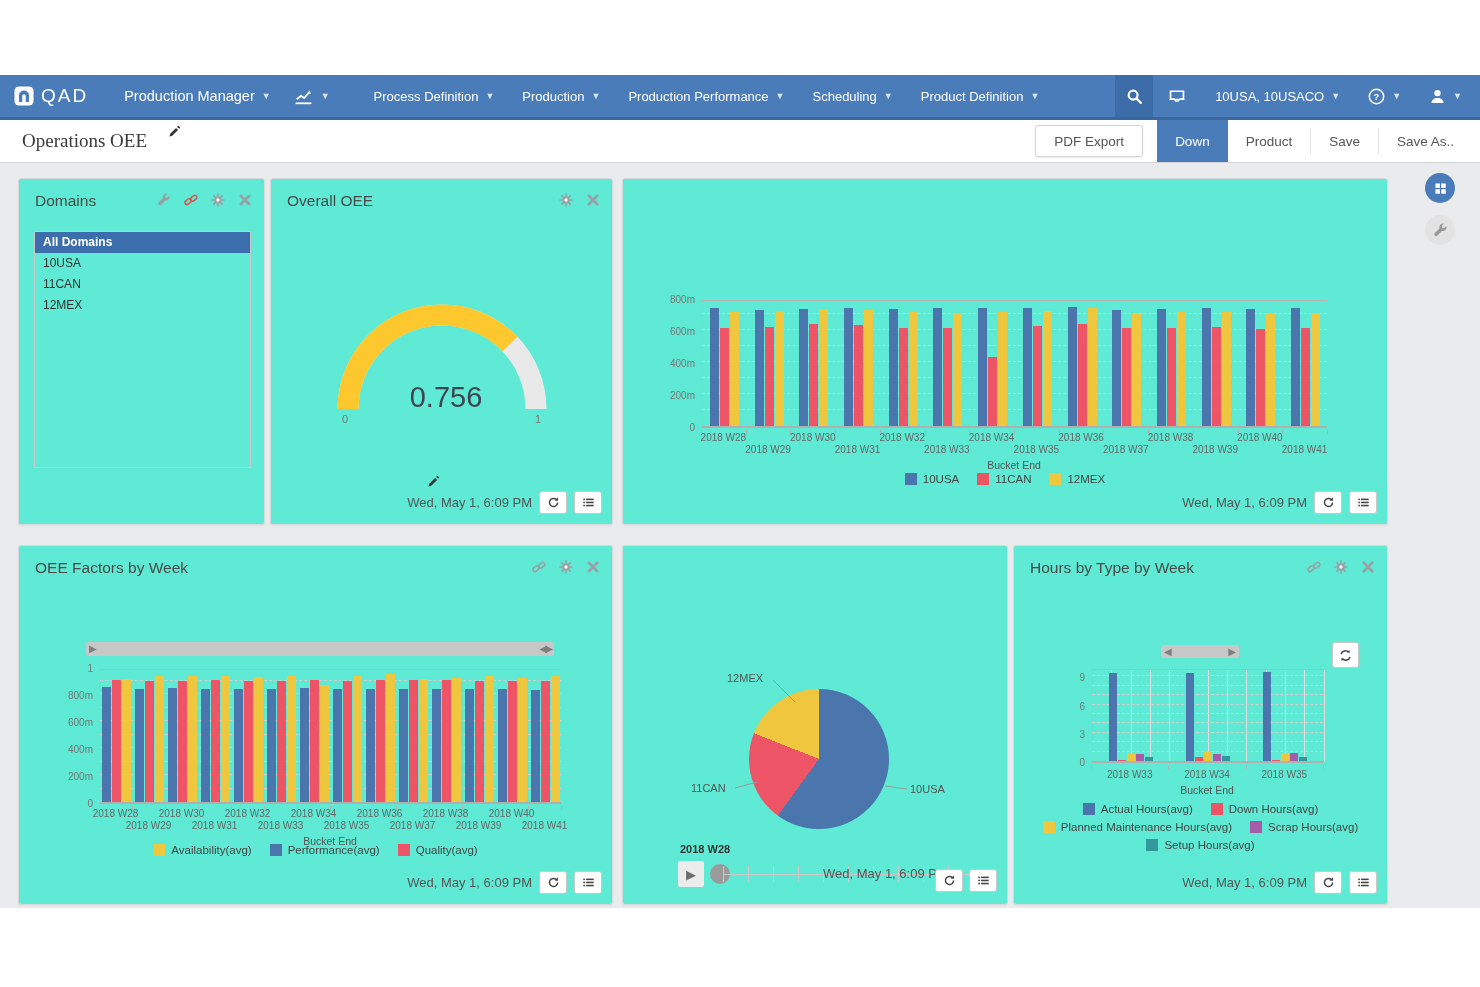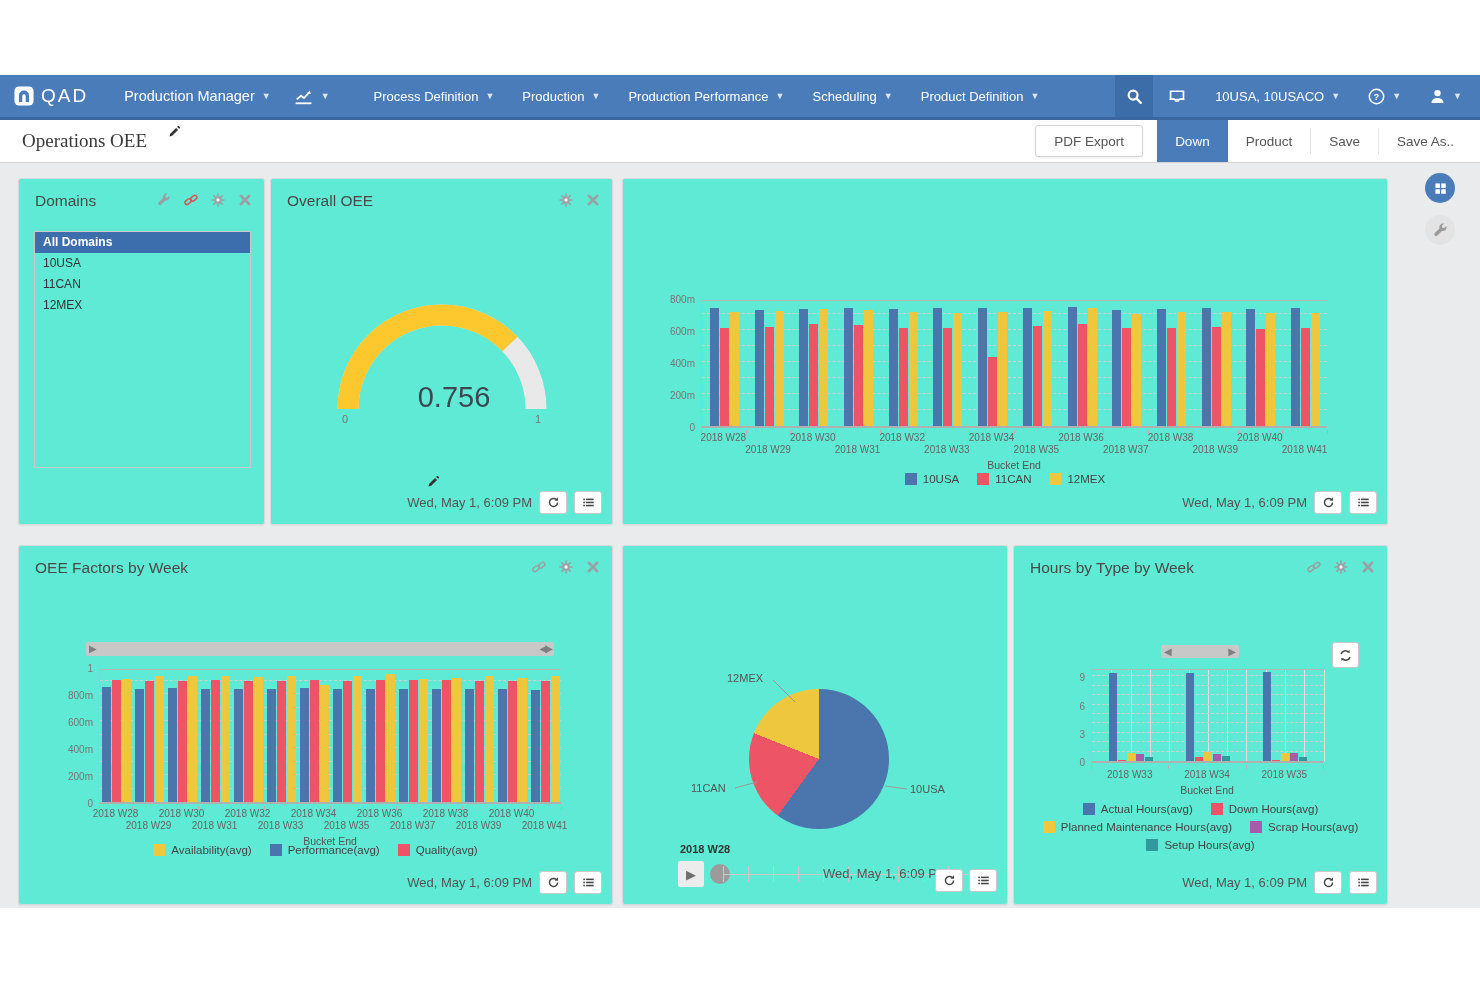--- a/index.html
+++ b/index.html
@@ -46,21 +46,21 @@
   .fbtn { width:28px; height:23px; border:1px solid #c9c9c9; border-radius:3px; background:#fff; display:flex; align-items:center; justify-content:center; color:#444; cursor:pointer; }
   .fbtn .ic { width:13px; height:13px; }
 
   
   .domain-list { position:absolute; left:15px; top:52px; width:217px; height:237px; border:1px solid #c6c8c9; overflow:hidden; }
   .domain-item { font-size:12px; color:#333; padding:2px 8px; height:21px; line-height:17px; cursor:pointer; }
   .domain-item.selected { background:#3c6dad; color:#fff; font-weight:bold; }
 
   
   .gauge-wrap { position:absolute; left:61px; top:118px; width:220px; height:130px; }
-  .gauge-val { position:absolute; left:12px; top:84px; width:220px; text-align:center; font-size:29px; color:#3f4652; }
+  .gauge-val { position:absolute; left:4px; top:84px; width:220px; text-align:center; font-size:29px; color:#3f4652; }
   .gauge-min { position:absolute; left:10px; top:116px; font-size:11px; color:#777; }
   .gauge-max { position:absolute; right:11px; top:116px; font-size:11px; color:#777; }
   .pencil-float { position:absolute; width:12px; height:12px; color:#333; cursor:pointer; }
 
   
   .chart-area { position:absolute; inset:0; }
   .plot { position:absolute; border-top:1px solid #b7b7b7; border-left:1px solid #bcbcbc; border-bottom:2px solid #b0b0b0; }
   .gridline { position:absolute; left:0; right:0; border-top:1px dashed #cfcfcf; }
   .bar { position:absolute; bottom:0; }
   .ytick { position:absolute; text-align:right; font-size:10px; color:#777; }

